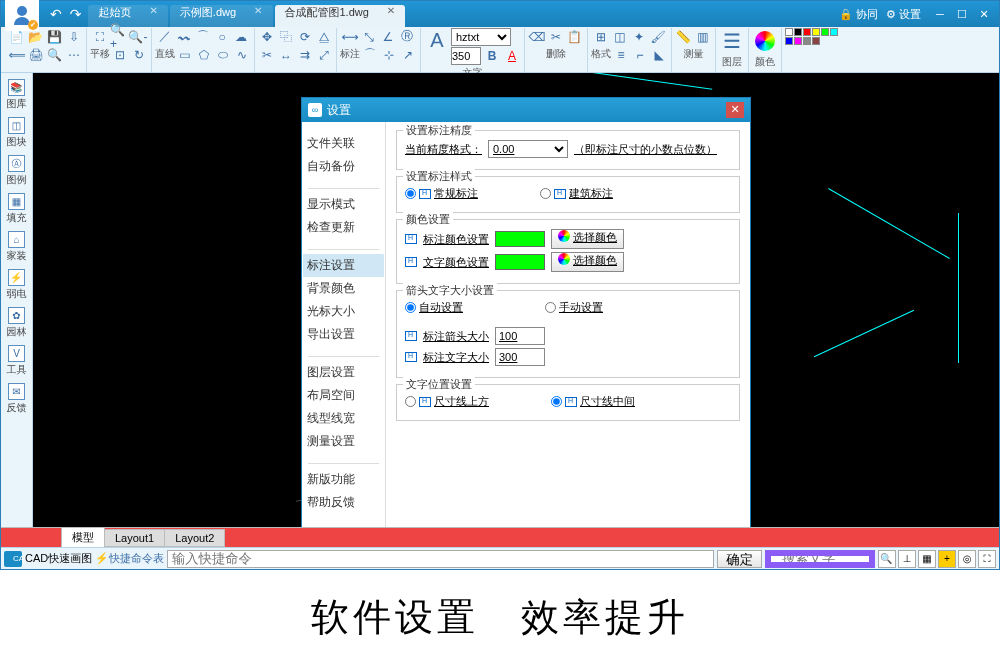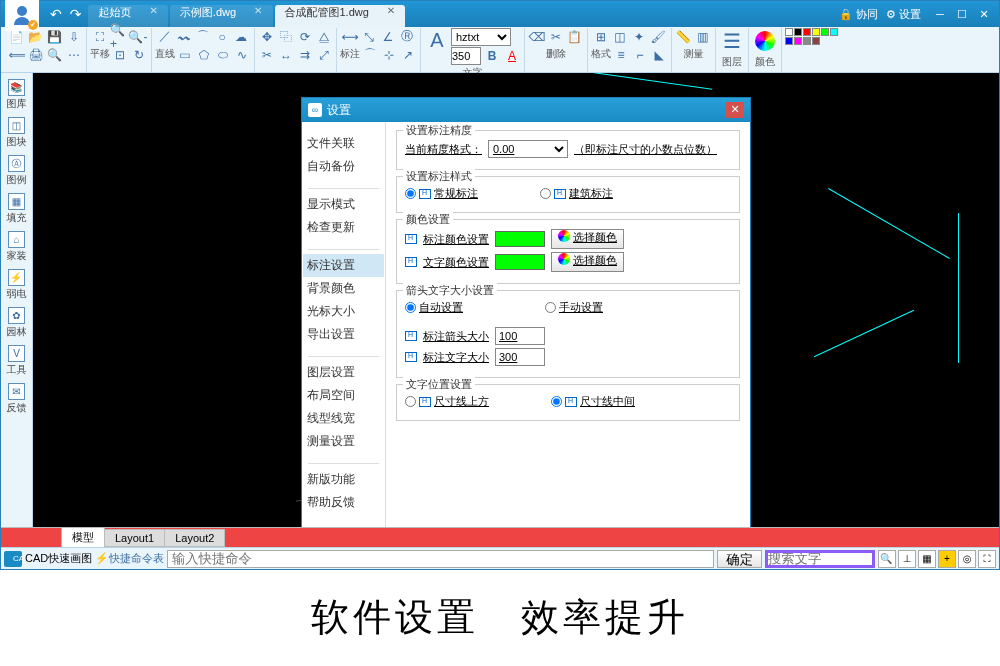--- a/index.html
+++ b/index.html
@@ -74,21 +74,21 @@
 
 .bottom-tabs { height: 20px; background: #ef4444; border-top: 1px solid #bbb; display: flex; align-items: center; font-size: 11px; padding-left: 60px; }
 .btab { padding: 2px 10px; border: 1px solid #bbb; background: #fff; margin-right: -1px; cursor: pointer; }
 .btab.inactive { background: #ddd; }
 
 
 .cmdbar { height: 22px; background: #eaf4fb; border-top: 1px solid #b8d4e8; display: flex; align-items: center; padding: 0 3px; gap: 3px; font-size: 11px; }
 .cmd-logo { width: 18px; height: 16px; background: #1a8bc4; color: #fff; font-size: 8px; text-align: center; line-height: 16px; border-radius: 2px; padding-left: 9px; }
 .cmd-input { flex: 1; height: 18px; border: 1px solid #aaa; padding: 0 4px; background: #fff; color: #888; }
 .cmd-btn { height: 18px; padding: 0 8px; border: 1px solid #aaa; background: linear-gradient(#fff,#e5e5e5); cursor: pointer; }
-.search-input { width: 110px; height: 18px; border: 3px solid #8b5cf6; padding: 0 0; color: #888; }
+.search-input { width: 110px; height: 18px; border: 6px solid #8b5cf6; padding: 0 11px; color: #888; }
 .cmd-right { display: flex; gap: 2px; align-items: center; }
 .cmd-icon-btn { width: 18px; height: 18px; border: 1px solid #aaa; background: #fff; display: flex; align-items: center; justify-content: center; cursor: pointer; font-size: 10px; }
 
 
 .caption { text-align: center; font-size: 38px; padding: 22px 0; color: #000; font-weight: 400; letter-spacing: 4px; }
 </style>
 </head>
 <body>
 
 <div class="app">

